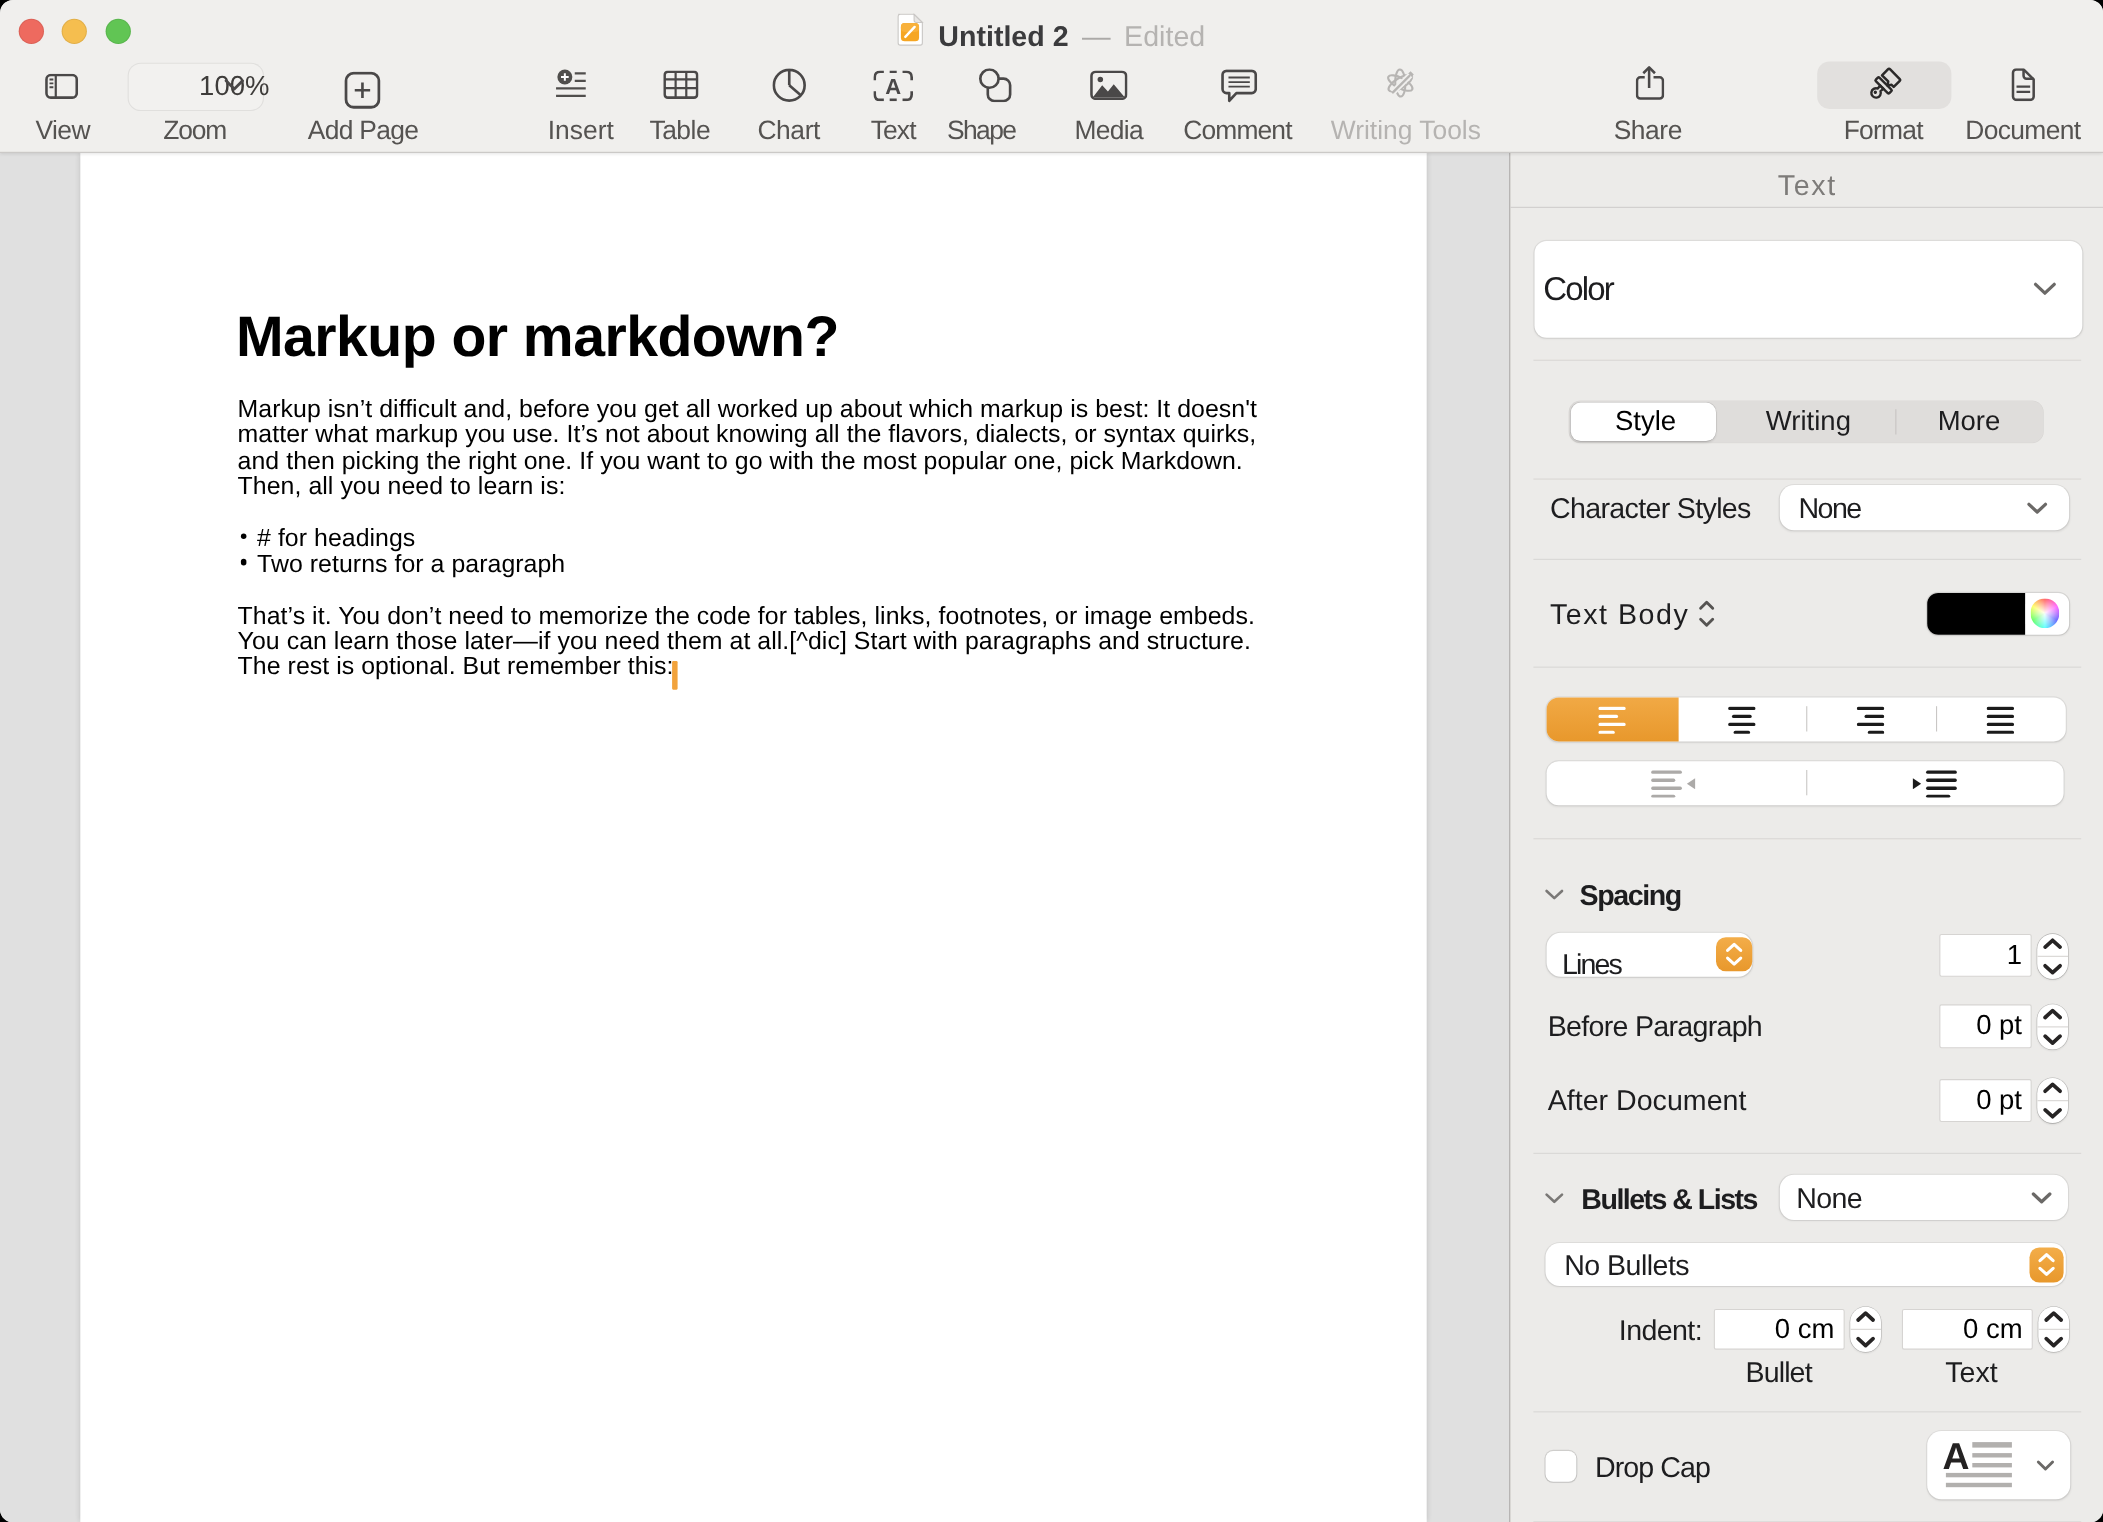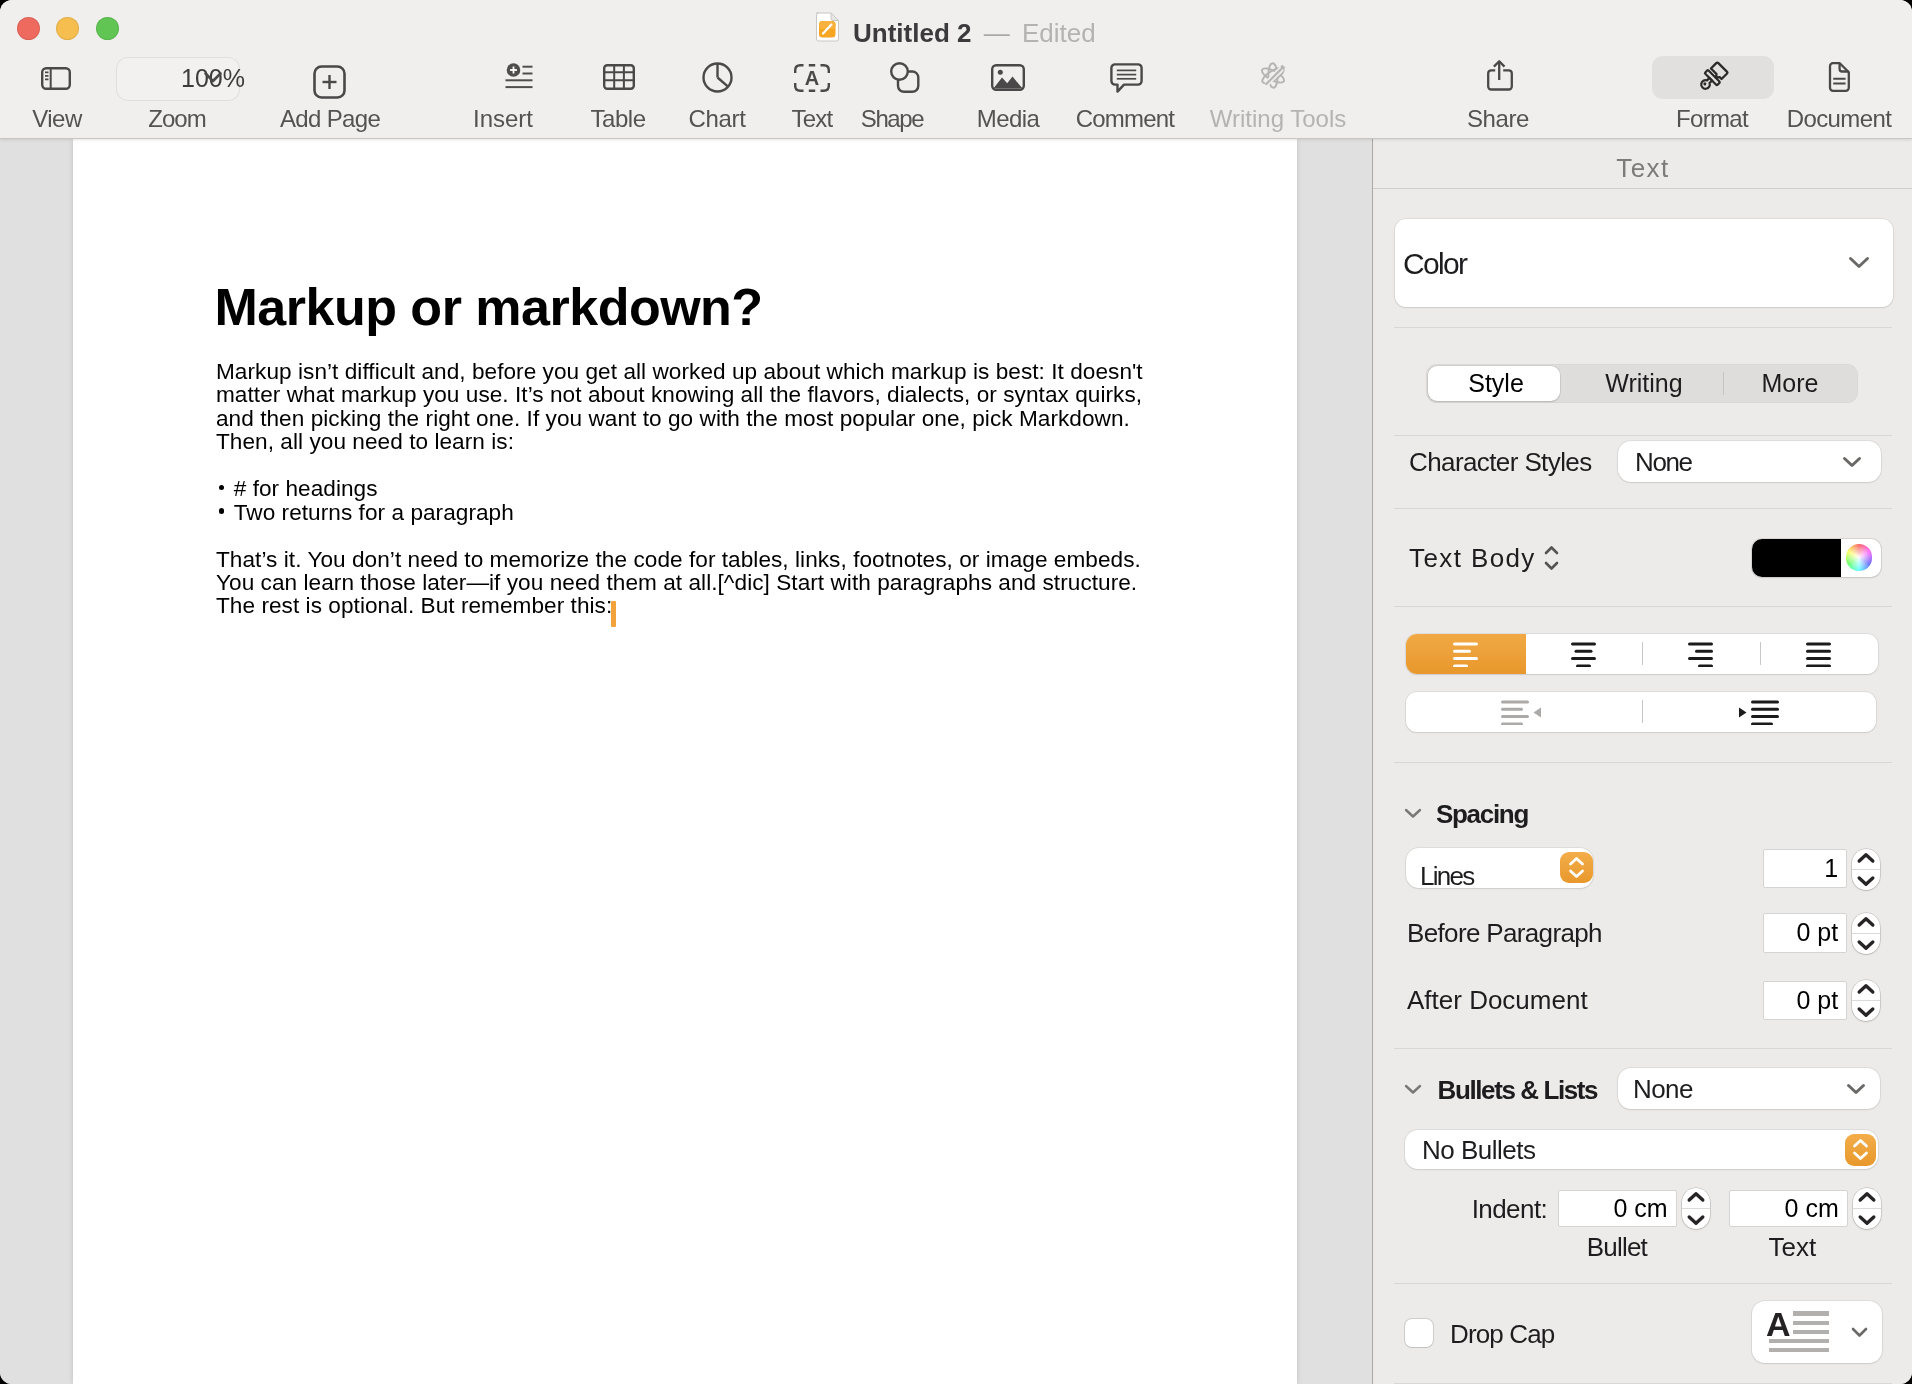--- a/index.html
+++ b/index.html
@@ -77,21 +77,21 @@
 
     <svg class="ticon" style="left:505px;top:62px;" width="29" height="27" viewBox="0 0 29 27">
       <circle cx="8.5" cy="8" r="6.8" fill="#504E4C"></circle>
       <line x1="8.5" y1="4.5" x2="8.5" y2="11.5" stroke="#fff" stroke-width="1.8"></line>
       <line x1="5" y1="8" x2="12" y2="8" stroke="#fff" stroke-width="1.8"></line>
       <line x1="17.5" y1="4.7" x2="27.5" y2="4.7" stroke="#504E4C" stroke-width="2"></line>
       <line x1="17.5" y1="11.5" x2="27.5" y2="11.5" stroke="#504E4C" stroke-width="2"></line>
       <line x1="0.5" y1="18.3" x2="27.5" y2="18.3" stroke="#504E4C" stroke-width="2"></line>
       <line x1="0.5" y1="25.1" x2="27.5" y2="25.1" stroke="#504E4C" stroke-width="2"></line>
     </svg>
-    <div class="tlabel" style="left:503px;">Insert</div>
+    <div class="tlabel" style="left:528px;">Insert</div>
 
     <svg class="ticon" style="left:603px;top:64px;" width="32" height="26" viewBox="0 0 32 26">
       <rect x="1.2" y="1.2" width="29.6" height="23.6" rx="3" fill="none" stroke="#4A4848" stroke-width="2.4"></rect>
       <path d="M1.2 8.2 h29.6 M1.2 16.2 h29.6 M11.2 1.2 v23.6 M20.9 1.2 v23.6" stroke="#4A4848" stroke-width="2" fill="none"></path>
     </svg>
     <div class="tlabel" style="left:618px;letter-spacing:-0.45px;">Table</div>
 
     <svg class="ticon" style="left:702px;top:62px;" width="31" height="31" viewBox="0 0 31 31">
       <circle cx="15.5" cy="15.5" r="14" fill="none" stroke="#4A4848" stroke-width="2.4"></circle>
       <line x1="15.5" y1="15.5" x2="15.5" y2="2" stroke="#4A4848" stroke-width="2.4"></line>

